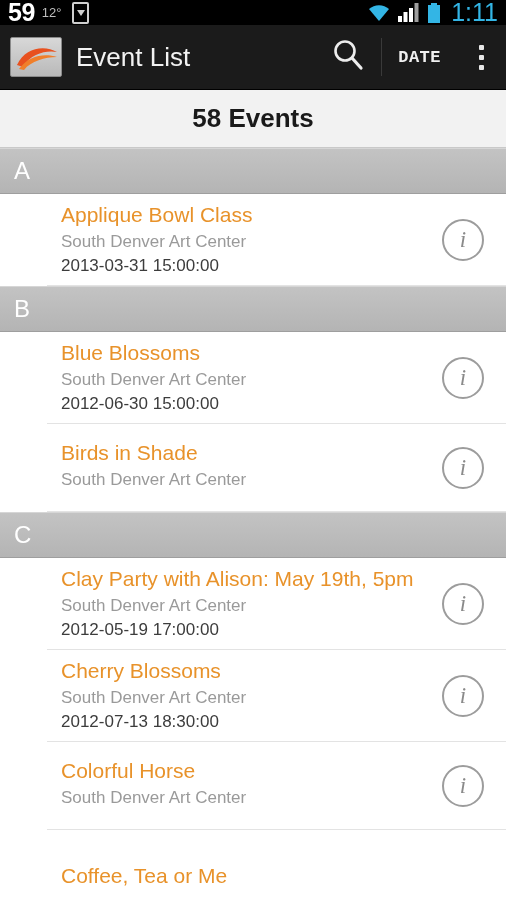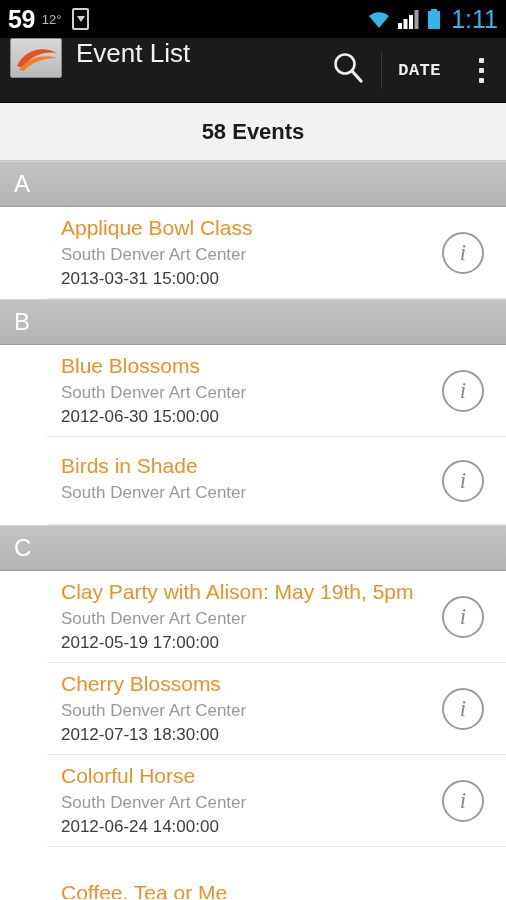--- a/index.html
+++ b/index.html
@@ -5,21 +5,21 @@
   * { box-sizing: border-box; margin: 0; padding: 0; }
   html, body {
     width: 506px; height: 900px;
     font-family: "Liberation Sans", sans-serif;
     background: #ffffff;
     overflow: hidden;
   }
 
   
   .status-bar {
-    height: 38px;
+    height: 25px;
     background: #000000;
     display: flex;
     align-items: center;
     padding: 0 8px;
     color: #ffffff;
   }
   .sb-left { display: flex; align-items: center; gap: 7px; }
   .sb-temp-num {
     font-size: 25px;
     font-weight: bold;
@@ -61,20 +61,21 @@
   }
   .icon-wifi { display: block; }
   .icon-sig { display: block; }
   .icon-bat { display: block; }
 
   
   .action-bar {
     height: 65px;
     background: #1b1b1b;
     display: flex;
+    align-items: center;
     border-bottom: 1px solid #000;
   }
   .app-logo {
     width: 52px; height: 40px;
     margin-left: 10px;
     background: linear-gradient(#d8d8d8, #b9b9b9);
     border: 1px solid #8a8a8a;
     border-radius: 2px;
     position: relative;
     overflow: hidden;
@@ -132,21 +133,21 @@
   
   .count-header {
     height: 58px;
     background: #f2f2f2;
     display: flex;
     align-items: center;
     justify-content: center;
     border-bottom: 1px solid #c9c9c9;
   }
   .count-header span {
-    font-size: 22px;
+    font-size: 26px;
     font-weight: bold;
     color: #1a1a1a;
   }
 
   
   .list {
     height: calc(900px - 38px - 65px - 59px);
     overflow: hidden;
     background: #fff;
   }
@@ -338,21 +339,20 @@
       <div class="ev-date">2012-07-13 18:30:00</div>
     </div>
     <div class="info-btn">
       <span class="info-circle">i</span>
     </div>
   </div>
   <div class="event-row">
     <div class="event-text">
       <div class="ev-title">Colorful Horse</div>
       <div class="ev-venue">South Denver Art Center</div>
-      <div class="ev-date">2012-06-24 14:00:00</div>
     </div>
     <div class="info-btn">
       <span class="info-circle">i</span>
     </div>
   </div>
   <div class="event-row partial">
     <div class="event-text">
       <div class="ev-title">Coffee, Tea or Me</div>
     </div>
     <div class="info-btn"></div>

